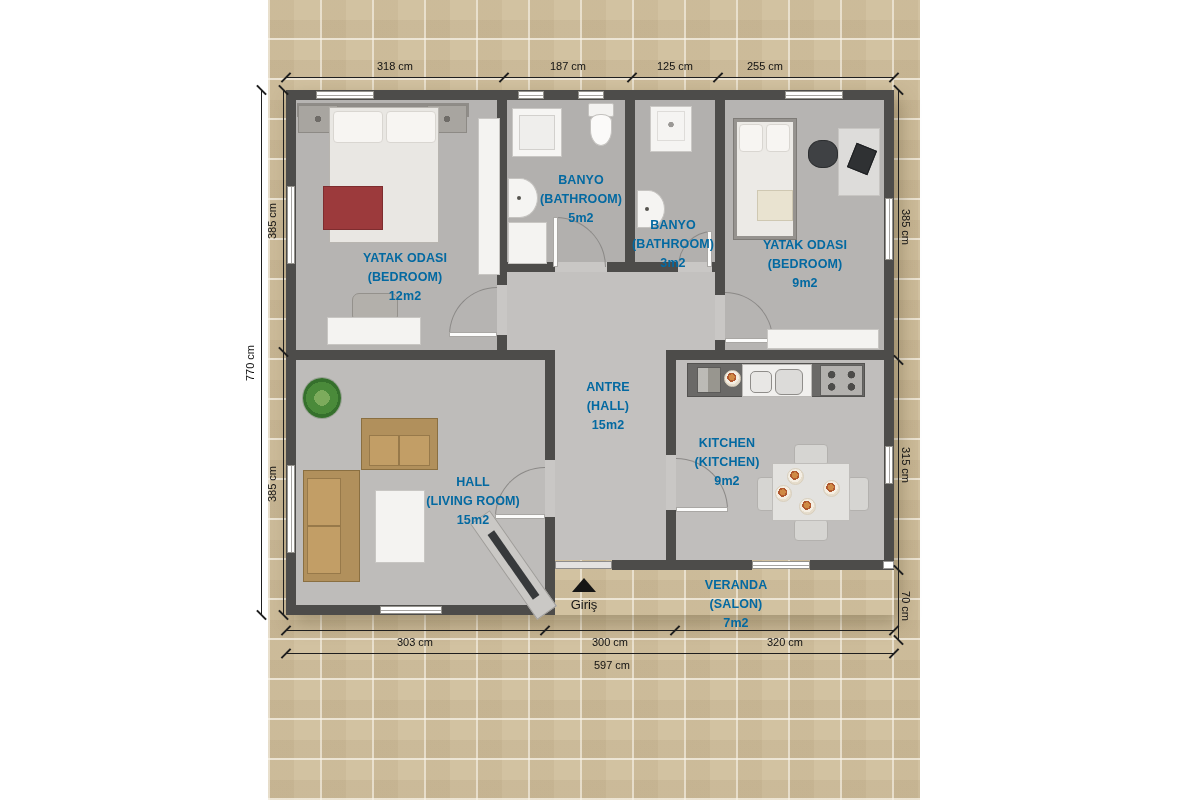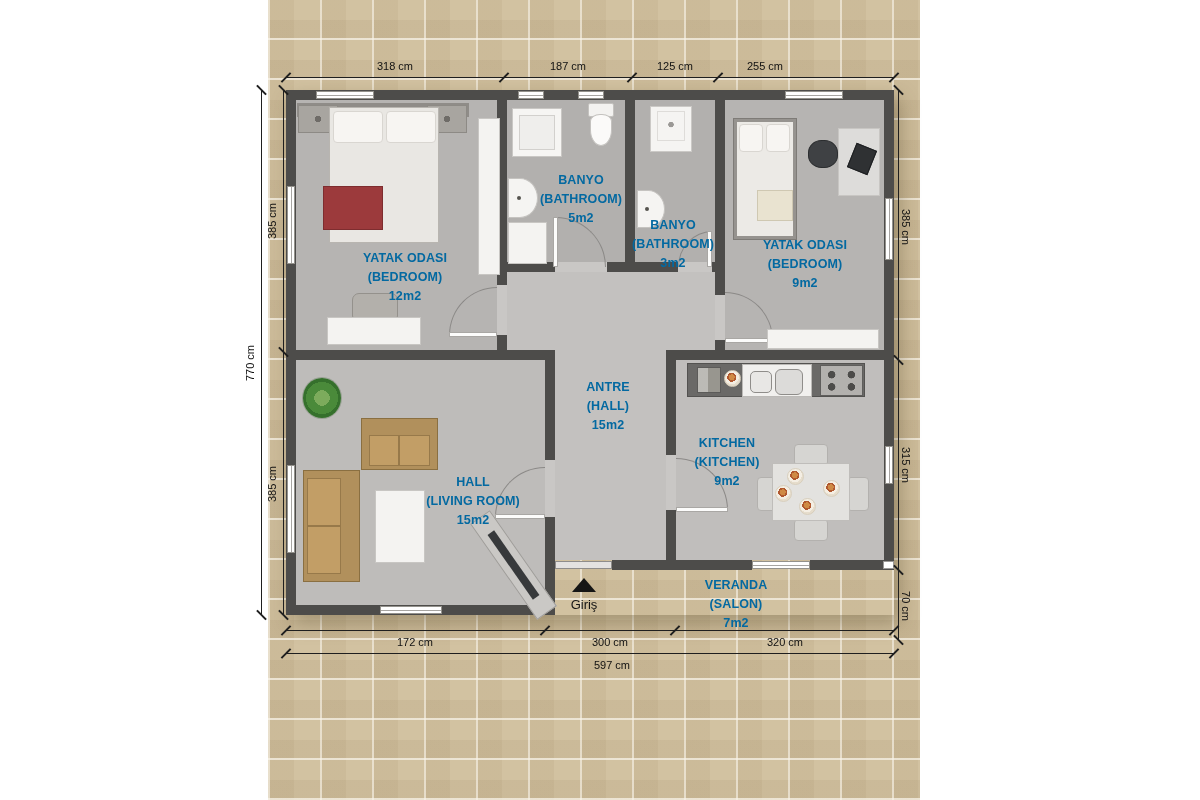--- a/index.html
+++ b/index.html
@@ -293,21 +293,21 @@
   <div class="abs tick-v" style="left:892px;top:639px;"></div>
   <div class="dlabel rcw" style="left:906px;top:227px;">385 cm</div>
   <div class="dlabel rcw" style="left:906px;top:465px;">315 cm</div>
   <div class="dlabel rcw" style="left:906px;top:606px;">70 cm</div>
 
   <div class="abs dline" style="left:286px;top:630px;width:608px;height:1px;"></div>
   <div class="abs tick-h" style="left:285px;top:624px;"></div>
   <div class="abs tick-h" style="left:544px;top:624px;"></div>
   <div class="abs tick-h" style="left:674px;top:624px;"></div>
   <div class="abs tick-h" style="left:893px;top:624px;"></div>
-  <div class="dlabel" style="left:415px;top:642px;">172 cm</div>
+  <div class="dlabel" style="left:415px;top:642px;">303 cm</div>
   <div class="dlabel" style="left:610px;top:642px;">300 cm</div>
   <div class="dlabel" style="left:785px;top:642px;">320 cm</div>
   <div class="abs dline" style="left:286px;top:653px;width:608px;height:1px;"></div>
   <div class="abs tick-h" style="left:285px;top:647px;"></div>
   <div class="abs tick-h" style="left:893px;top:647px;"></div>
   <div class="dlabel" style="left:612px;top:665px;">597 cm</div>
 
 
 </div>
 

